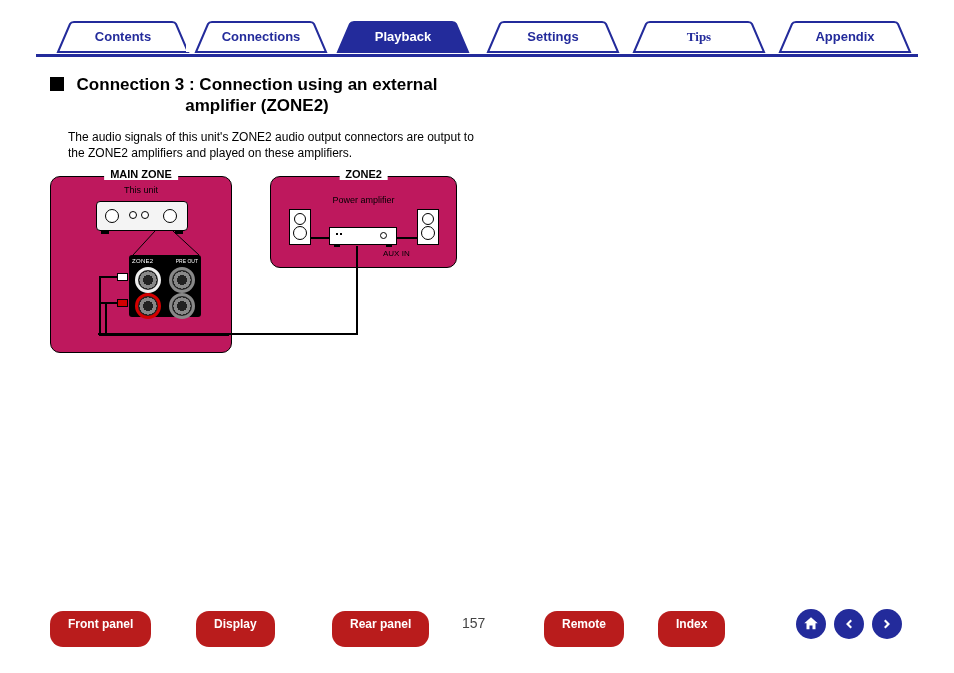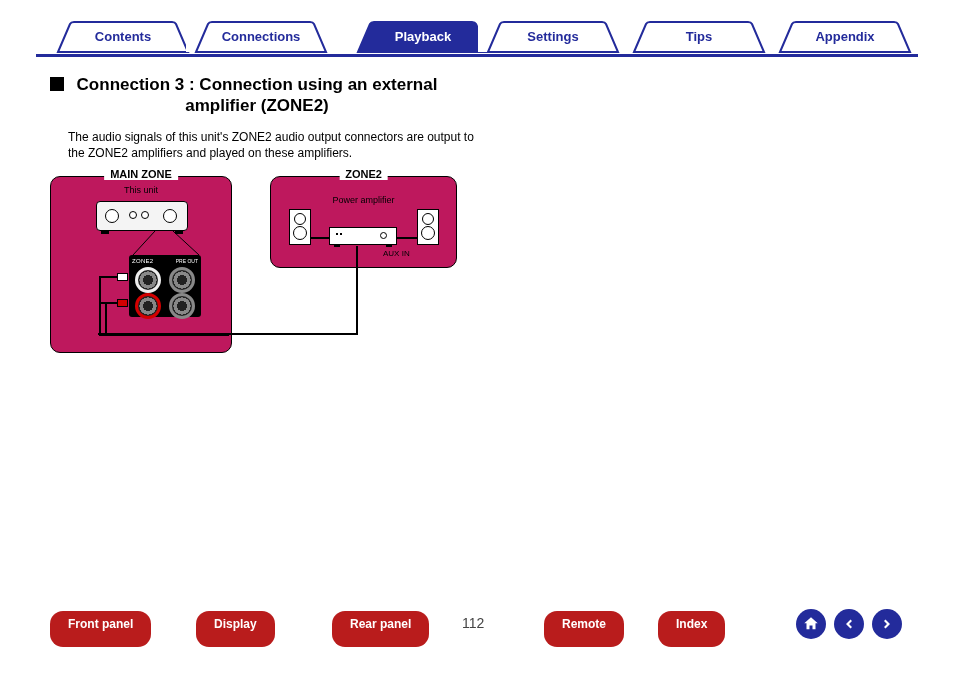--- a/index.html
+++ b/index.html
@@ -270,33 +270,33 @@
         <path d="M10 30 L22 2 Q23 0 26 0 L124 0 Q127 0 128 2 L140 30 Z" fill="#fff" stroke="#232b9b" stroke-width="2"></path>
       </svg>
     <span>Contents</span>
   </div>
   <div class="tab" style="left:186px;">
     <svg viewBox="0 0 150 30">
         <path d="M10 30 L22 2 Q23 0 26 0 L124 0 Q127 0 128 2 L140 30 Z" fill="#fff" stroke="#232b9b" stroke-width="2"></path>
       </svg>
     <span>Connections</span>
   </div>
-  <div class="tab active" style="left:348px;">
+  <div class="tab active" style="left:328px;">
     <svg viewBox="0 0 150 30">
         <path d="M10 30 L22 2 Q23 0 26 0 L124 0 Q127 0 128 2 L140 30 Z" fill="#232b9b" stroke="#232b9b" stroke-width="2"></path>
       </svg>
     <span>Playback</span>
   </div>
   <div class="tab" style="left:478px;">
     <svg viewBox="0 0 150 30">
         <path d="M10 30 L22 2 Q23 0 26 0 L124 0 Q127 0 128 2 L140 30 Z" fill="#fff" stroke="#232b9b" stroke-width="2"></path>
       </svg>
     <span>Settings</span>
   </div>
-  <div class="tab" style="left:624px;">
+  <div class="tab" style="left:624px;font-family:Liberation Serif, serif;">
     <svg viewBox="0 0 150 30">
         <path d="M10 30 L22 2 Q23 0 26 0 L124 0 Q127 0 128 2 L140 30 Z" fill="#fff" stroke="#232b9b" stroke-width="2"></path>
       </svg>
     <span>Tips</span>
   </div>
   <div class="tab" style="left:770px;">
     <svg viewBox="0 0 150 30">
         <path d="M10 30 L22 2 Q23 0 26 0 L124 0 Q127 0 128 2 L140 30 Z" fill="#fff" stroke="#232b9b" stroke-width="2"></path>
       </svg>
     <span>Appendix</span>
@@ -372,21 +372,21 @@
 
   <div class="cable" style="top:157px; left:48px;  width:260px; height:2px;"></div>
   <div class="cable" style="top:70px;  left:306px; width:2px;  height:89px;"></div>
 </div>
 
 <div class="bottom-bar">
   <div class="pill" style="left:50px;"><span>Front panel</span></div>
   <div class="pill" style="left:196px;"><span>Display</span></div>
   <div class="pill" style="left:332px;"><span>Rear panel</span></div>
 
-  <div class="page-num" style="left:462px;">112</div>
+  <div class="page-num" style="left:462px;">157</div>
 
   <div class="pill" style="left:544px;"><span>Remote</span></div>
   <div class="pill" style="left:658px;"><span>Index</span></div>
 
   <div class="nav-circle" style="left:796px; top:-2px;">
     <svg viewBox="0 0 24 24">
         <path fill="#fff" d="M12 3l9 8h-3v8h-4v-5h-4v5H6v-8H3z"></path>
       </svg>
   </div>
   <div class="nav-circle" style="left:834px; top:-2px;">

